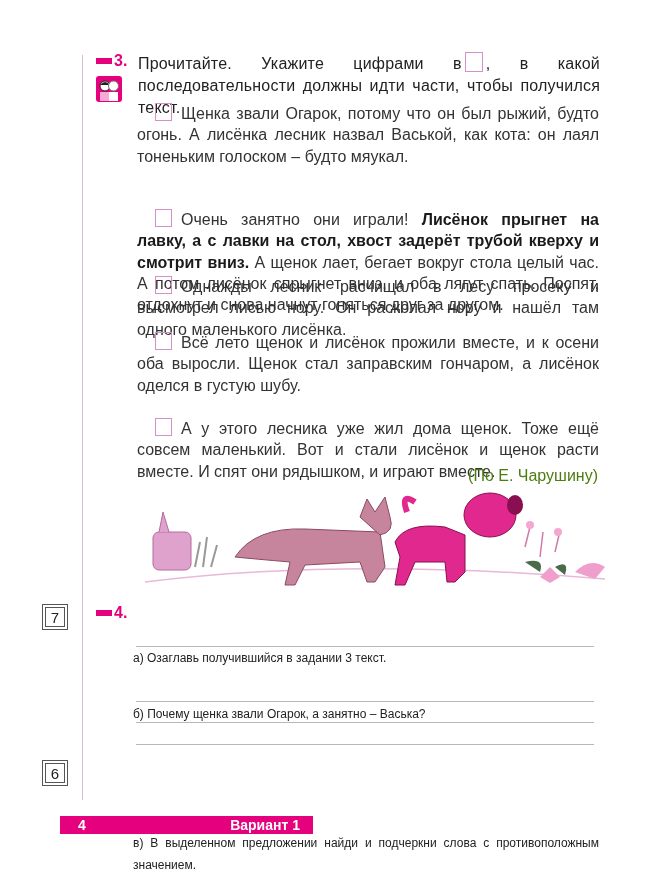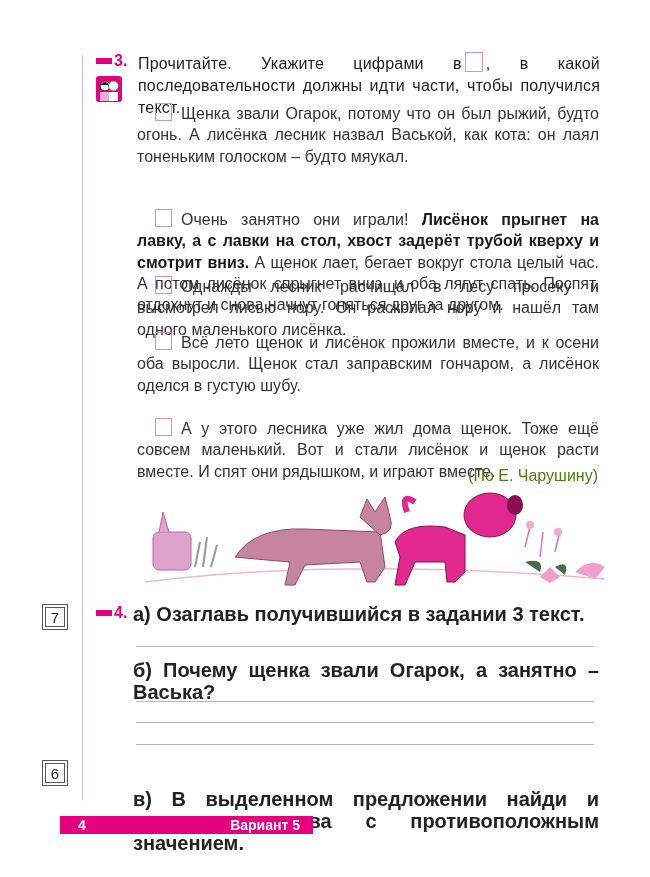--- a/index.html
+++ b/index.html
@@ -13,21 +13,21 @@
     .task-marker .num { color: #e5007d; font-weight: bold; font-size: 16px; }
     .kids-icon { position: absolute; left: 96px; top: 76px; width: 26px; height: 26px; background: #e5007d; border-radius: 3px; }
     .heading { position: absolute; left: 138px; width: 462px; font-size: 16px; line-height: 22px; font-weight: 400; text-align: justify; letter-spacing: 0.2px; }
     .inline-box { display: inline-block; width: 16px; height: 18px; border: 1.5px solid #d690c8; vertical-align: -3px; margin: 0 3px; }
     .para { position: absolute; left: 137px; width: 462px; font-size: 16px; line-height: 21.3px; text-align: justify; color: #333; text-align-last: left; }
     .para .cb { display: inline-block; width: 15px; height: 16px; border: 1.5px solid #d690c8; vertical-align: -2px; margin-left: 18px; margin-right: 9px; }
     .para b { color: #1a1a1a; }
     .author { position: absolute; right: 52px; top: 467px; font-size: 16px; color: #4d7c0f; }
     .illustration { position: absolute; left: 145px; top: 487px; width: 460px; height: 100px; }
     .scorebox { position: absolute; width: 24px; height: 24px; border: 1px solid #555; box-shadow: inset 0 0 0 2px #fff, inset 0 0 0 3px #555; display: flex; align-items: center; justify-content: center; font-size: 15px; }
-    .q { position: absolute; left: 133px; width: 466px; font-size: 20px; line-height: 22px; font-weight: 700; text-align: justify; text-align-last: left; }
+    .q { position: absolute; left: 133px; width: 466px; font-size: 12px; line-height: 22px; font-weight: 400; text-align: justify; text-align-last: left; margin-top: 44px; }
     .answer-line { position: absolute; left: 136px; width: 458px; height: 1px; background: #b8b8b8; }
     .footer-bar { position: absolute; left: 60px; top: 816px; width: 253px; height: 18px; background: #e5007d; color: #fff; font-weight: bold; font-size: 14px; display: flex; align-items: center; justify-content: space-between; padding: 0 13px 0 18px; box-sizing: border-box; }
   </style>
 </head>
 <body>
 
 <div class="margin-line"></div>
 
 <div class="task-marker" style="left:96px; top:52px;">
   <span class="bar"></span>
@@ -94,14 +94,14 @@
 <div class="answer-line" style="top:701px;"></div>
 <div class="answer-line" style="top:722px;"></div>
 <div class="answer-line" style="top:744px;"></div>
 
 <div class="scorebox" style="left:42px; top:760px;">6</div>
 
 <div class="q" style="top:788px;">в) В выделенном предложении найди и подчеркни слова с противоположным значением.</div>
 
 <div class="footer-bar">
   <span>4</span>
-  <span>Вариант 5</span>
+  <span>Вариант 1</span>
 </div>
 
 </body></html>

